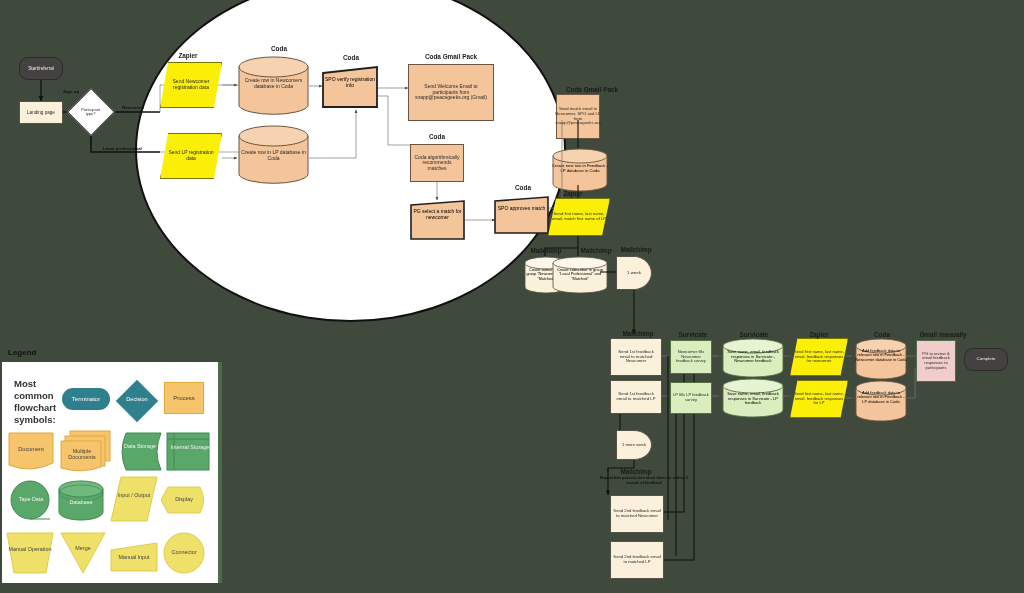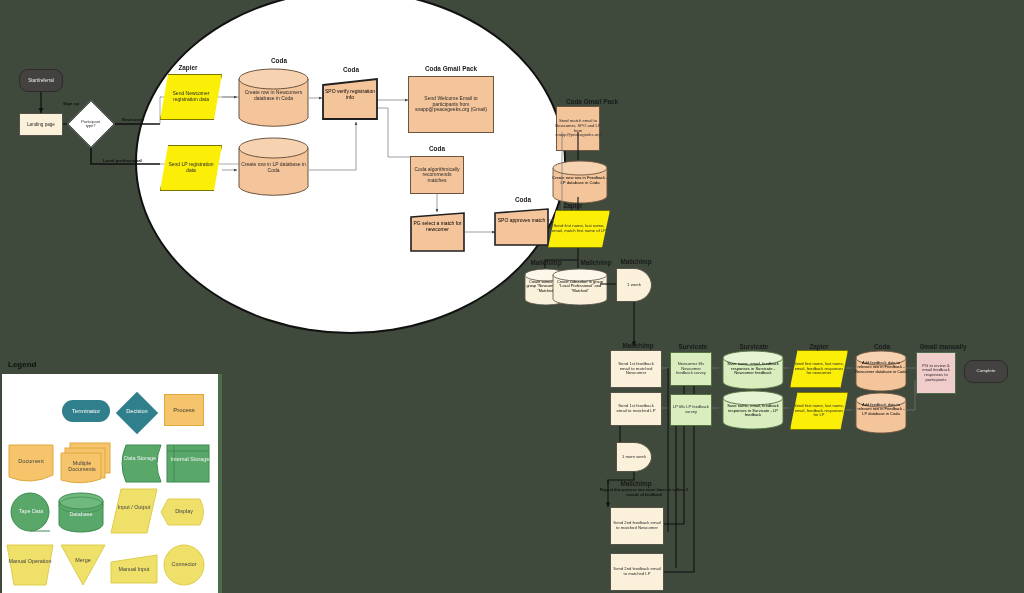--- a/index.html
+++ b/index.html
@@ -2,21 +2,21 @@
 <html><head>
 <meta charset="utf-8">
 <style>
   html,body{margin:0;padding:0;}
   body{
     width:1024px;height:593px;overflow:hidden;
     background:#3f4a3c;
     font-family:"Liberation Sans", sans-serif;
     position:relative;
   }
-  #canvas{position:absolute;left:0;top:12px;width:1024px;height:424px;}
+  #canvas{position:absolute;left:0;top:0;width:1024px;height:424px;}
   .svg-layer{position:absolute;left:0;top:0;width:1024px;height:593px;}
 
   
   .node{
     position:absolute;
     box-sizing:border-box;
     display:flex;align-items:center;justify-content:center;
     text-align:center;
     color:#2b2b2b;
     line-height:1.12;
@@ -411,20 +411,21 @@
     <span>Send 2nd feedback email to matched Newcomer</span>
   </div>
 
   <div class="node process" style="left:610px;top:541px;width:54px;height:38px;font-size:4.2px;">
     <span>Send 2nd feedback email to matched LP</span>
   </div>
 
   <div id="legend-title">Legend</div>
 
   <div id="legend">
+    <div id="legend-head">Most common flowchart symbols:</div>
 
     <div class="lg lg-teal" style="left:60px;top:26px;width:48px;height:22px;border-radius:11px;">
       <span>Terminator</span>
     </div>
 
     <div style="position:absolute;left:114px;top:18px;width:42px;height:42px;">
       <div class="lg lg-teal" style="left:6px;top:6px;width:30px;height:30px;transform:rotate(45deg);"></div>
       <div style="position:absolute;left:0;top:16px;width:42px;text-align:center;font-size:5.6px;color:#fff;">Decision</div>
     </div>
 

